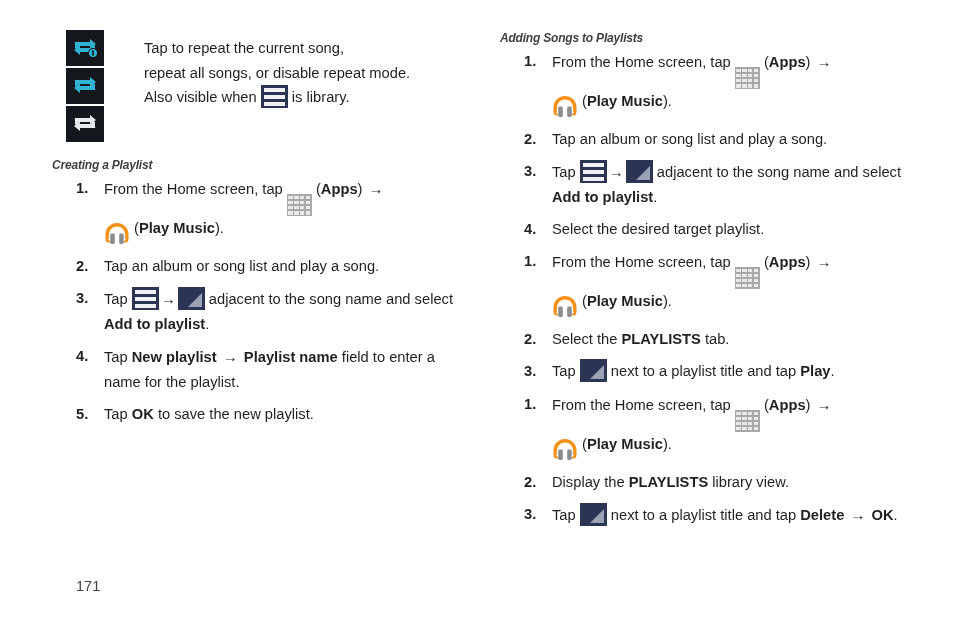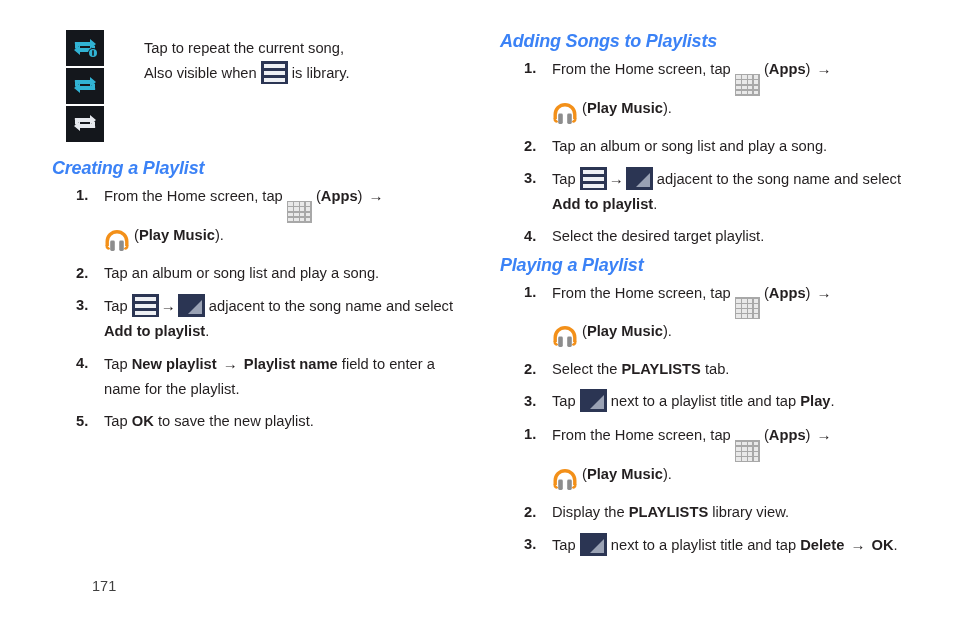--- a/index.html
+++ b/index.html
@@ -24,24 +24,24 @@
 
   .col {
     position: absolute;
     top: 0;
   }
   .col-left  { left: 52px;  width: 420px; }
   .col-right { left: 500px; width: 420px; }
 
   
   .section-heading {
-    font-size: 18px;
+    font-size: 12px;
     font-weight: bold;
     font-style: italic;
-    color: #3b82f6;
+    color: #404040;
     letter-spacing: -0.2px;
     margin: 0;
     line-height: 1.1;
   }
 
   
   .callout {
     position: relative;
     min-height: 116px;
   }
@@ -155,21 +155,21 @@
     height: 36px;
     background: #14171c;
     margin-bottom: 2px;
     position: relative;
   }
   .tile svg { position: absolute; left: 4px; top: 5px; }
 
   
   .page-number {
     position: absolute;
-    left: 92px;
+    left: 76px;
     top: 578px;
     font-size: 14.5px;
     color: #3f3f3f;
   }
 </style>
 </head>
 <body>
 
 <div class="page">
 
@@ -194,20 +194,21 @@
         </div>
         <div class="tile">
           <svg width="30" height="26" viewBox="0 0 30 26">
             <path d="M5 7 h15 v-3 l6 5 -6 5 v-3 h-12 v2 a2 2 0 0 1 -3 0 v-4 a2 2 0 0 1 0 -2z" fill="#e6e9ee"></path>
             <path d="M25 17 h-15 v3 l-6 -5 6 -5 v3 h12 v-2 a2 2 0 0 1 3 0 v4 a2 2 0 0 1 0 2z" fill="#e6e9ee"></path>
           </svg>
         </div>
       </div>
       <div class="callout-text">
         <div>Tap to repeat the current song,</div>
+        <div>repeat all songs, or disable repeat mode.</div>
         <div>
           <span>Also visible when</span>
           <span class="chip icon-list"><i></i><i></i><i></i></span>
           <span>is library.</span>
         </div>
       </div>
     </div>
 
     <div style="margin-top:13px;">
       <h2 class="section-heading">Creating a Playlist</h2>
@@ -273,21 +274,20 @@
                 <rect x="6.2" y="11.6" width="4.6" height="10.4" rx="1.4" fill="#8d8d8d"></rect>
                 <rect x="15.2" y="11.6" width="4.6" height="10.4" rx="1.4" fill="#8d8d8d"></rect>
               </svg></span><span> (</span><span class="b">Play Music</span><span>).</span></li>
           <li><span class="num">2.</span><span>Tap an album or song list and play a song.</span></li>
           <li><span class="num">3.</span><span>Tap </span><span class="chip icon-list"><i></i><i></i><i></i></span><span class="arrow">→</span><span class="chip icon-corner"><i></i></span><span> adjacent to the song name and select </span><span class="b">Add to playlist</span><span>.</span></li>
           <li><span class="num">4.</span><span>Select the desired target playlist.</span></li>
         </ol>
     </div>
 
     <div style="margin-top:6px;">
-      <h2 class="section-heading">Playing a Playlist</h2>
       <ol class="steps">
           <li><span class="num">1.</span><span>From the Home screen, tap </span><span class="chip icon-apps">
               <span></span>
               <span></span>
               <span></span>
               <span></span>
               <span></span>
               <span></span>
               <span></span>
               <span></span>

